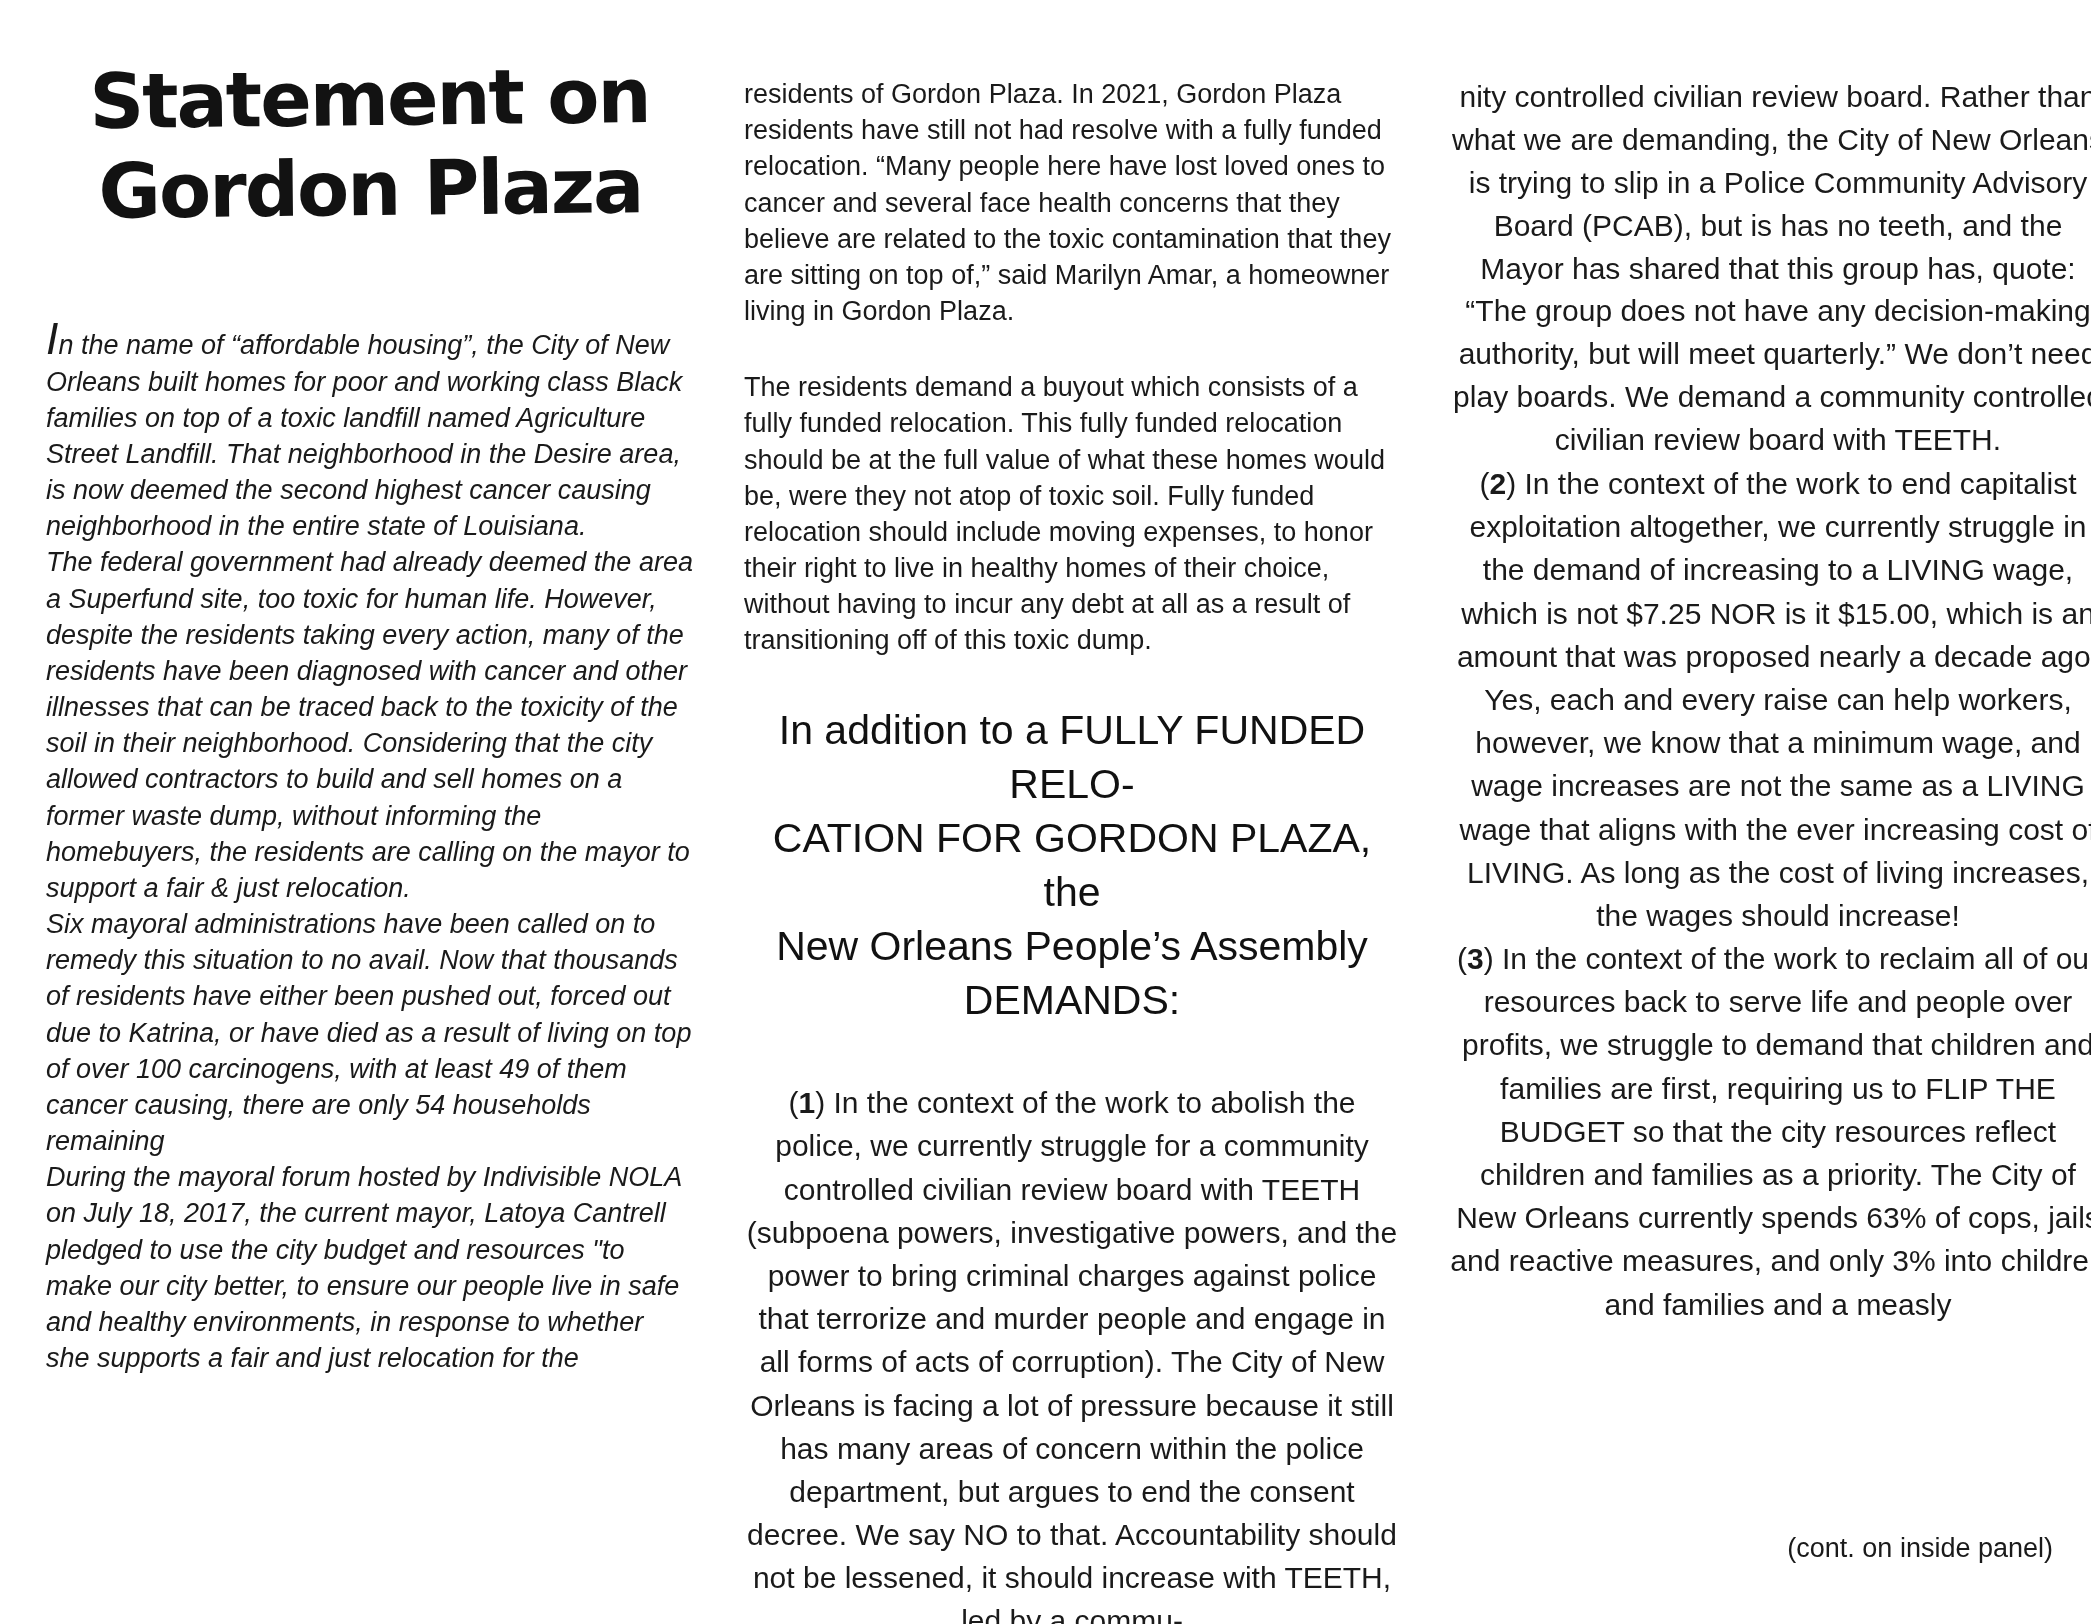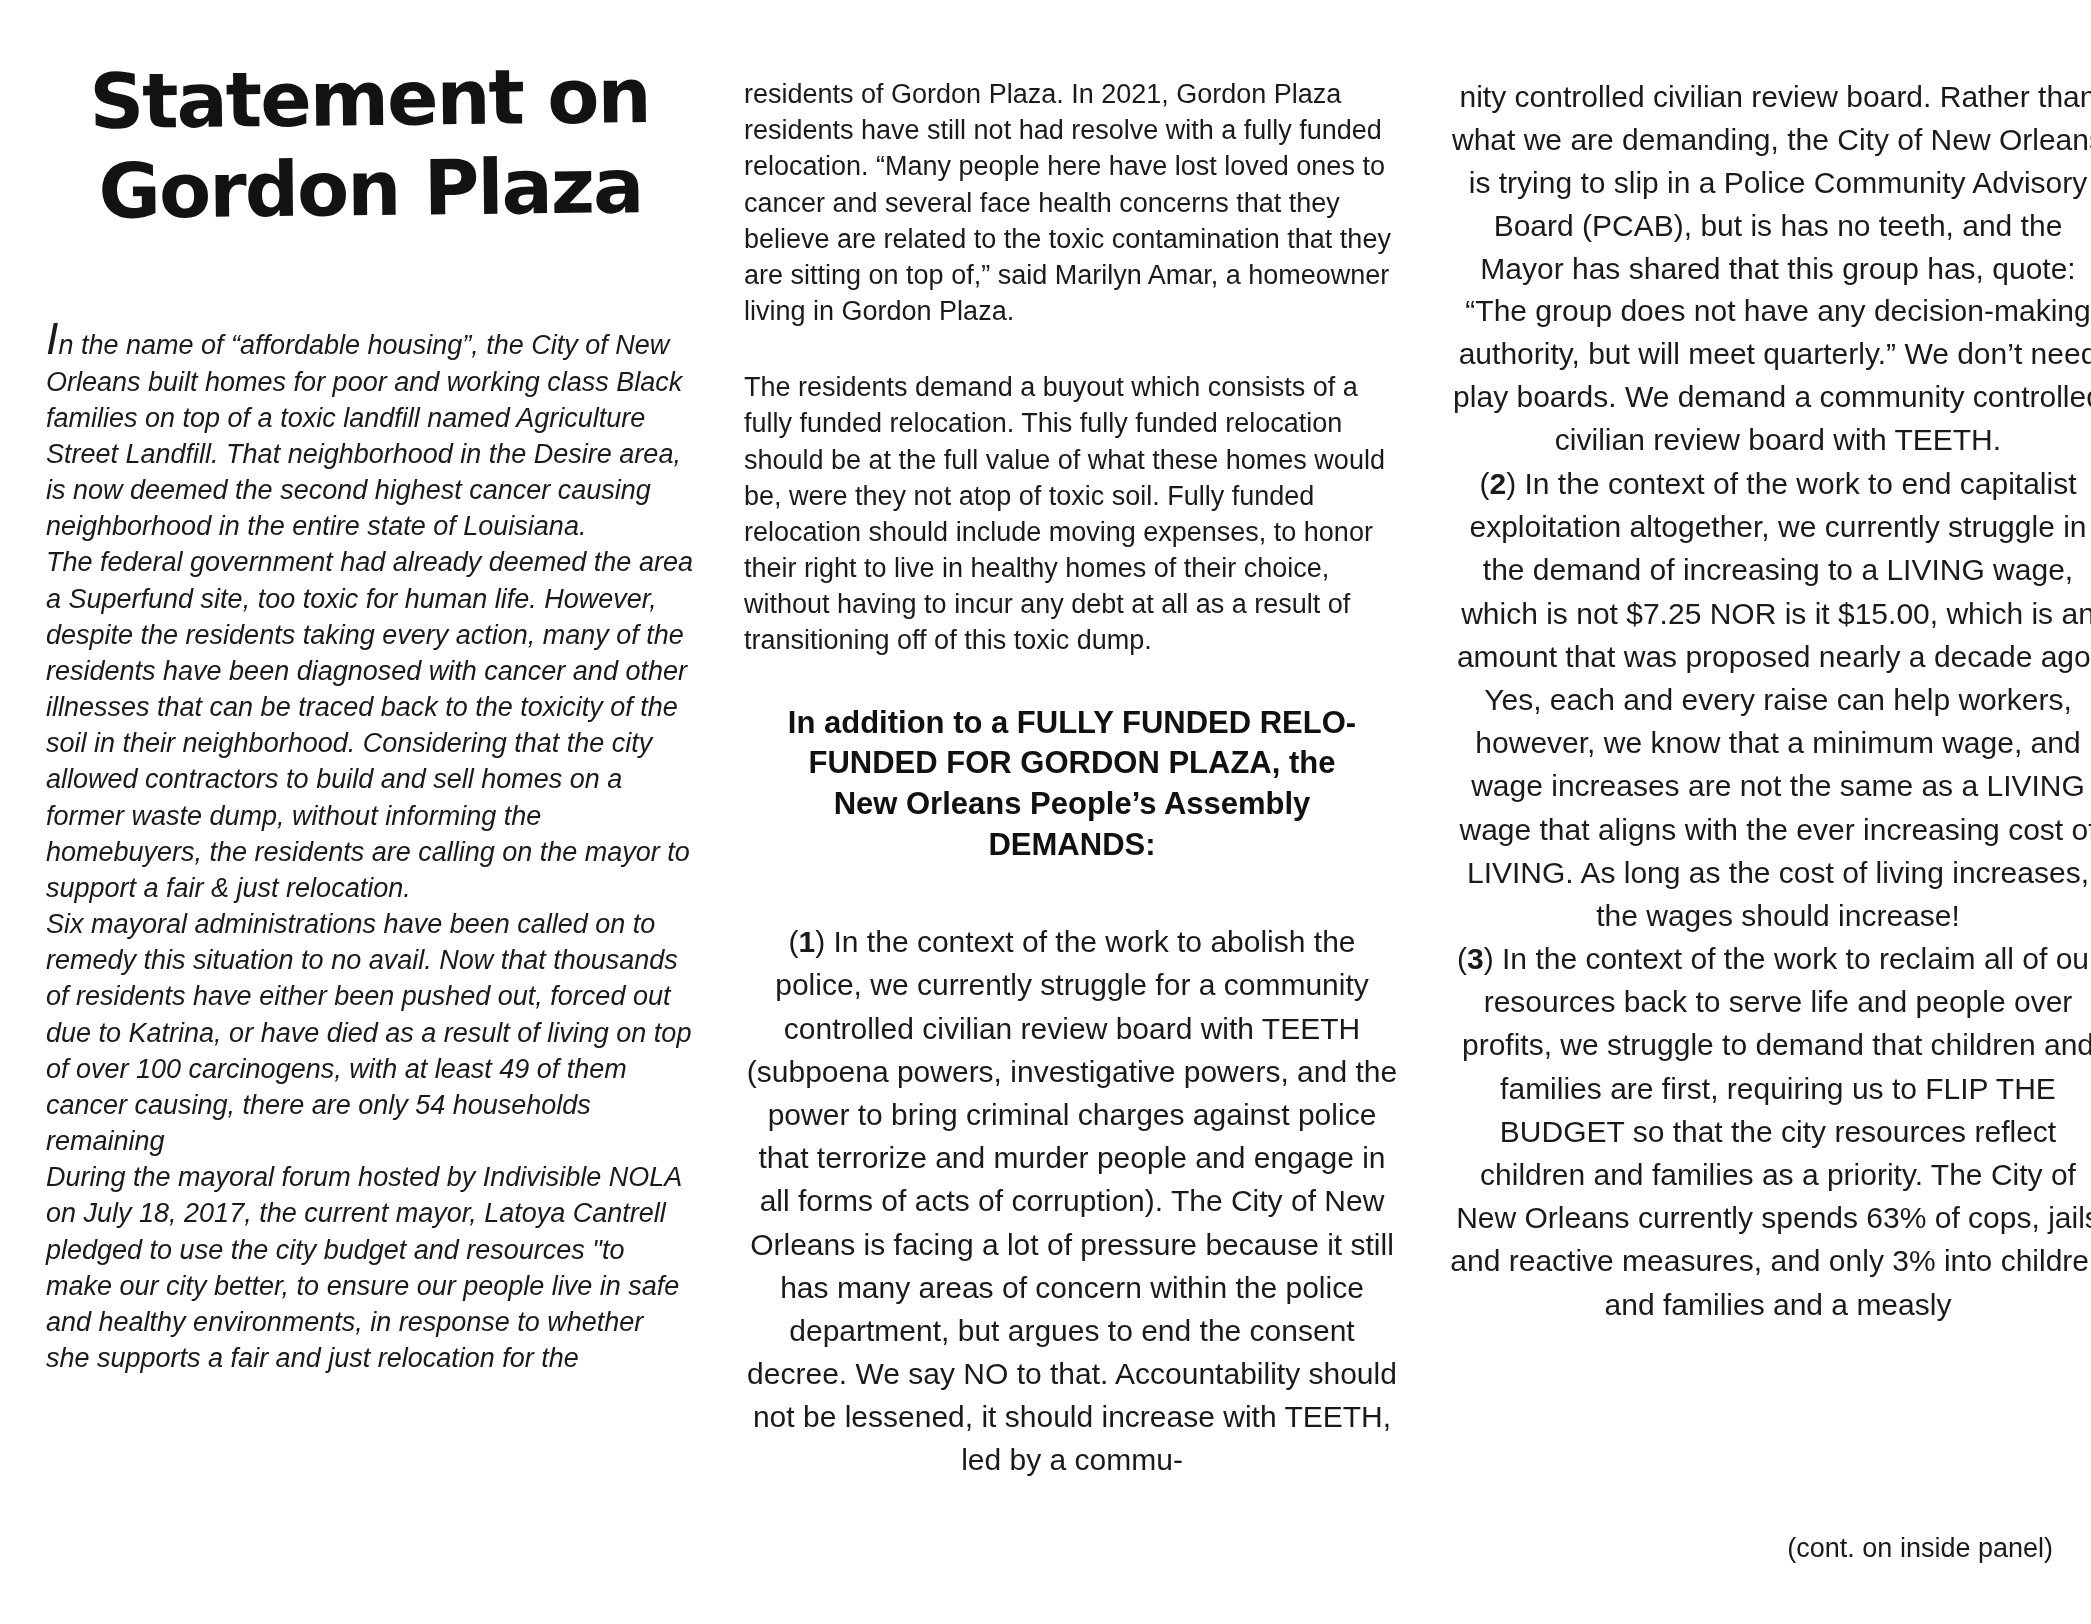--- a/index.html
+++ b/index.html
@@ -47,22 +47,22 @@
   
   .col-mid {
     width: 656px;
     padding-top: 48px;
     font-size: 27px;
     line-height: 1.34;
   }
   .col-mid p.body { margin: 0 0 40px 0; }
   .mid-heading {
     margin: 44px 0 54px;
-    font-weight: bold;
-    font-size: 31px;
+    font-weight: normal;
+    font-size: 41px;
     line-height: 1.32;
     text-align: center;
     color: #111111;
   }
   .demand {
     text-align: center;
     font-size: 30px;
     line-height: 1.44;
   }
   .demand .num { font-weight: bold; }
@@ -101,21 +101,21 @@
       <p>Six mayoral administrations have been called on to remedy this situation to no avail. Now that thousands of residents have either been pushed out, forced out due to Katrina, or have died as a result of living on top of over 100 carcinogens, with at least 49 of them cancer causing, there are only 54 households remaining</p>
       <p>During the mayoral forum hosted by Indivisible NOLA on July 18, 2017, the current mayor, Latoya Cantrell pledged to use the city budget and resources "to make our city better, to ensure our people live in safe and healthy environments, in response to whether she supports a fair and just relocation for the</p>
     </div>
   </div>
 
   <div class="col col-mid">
     <p class="body">residents of Gordon Plaza. In 2021, Gordon Plaza residents have still not had resolve with a fully funded relocation. “Many people here have lost loved ones to cancer and several face health concerns that they believe are related to the toxic contamination that they are sitting on top of,” said Marilyn Amar, a homeowner living in Gordon Plaza.</p>
     <p class="body">The residents demand a buyout which consists of a fully funded relocation. This fully funded relocation should be at the full value of what these homes would be, were they not atop of toxic soil. Fully funded relocation should include moving expenses, to honor their right to live in healthy homes of their choice, without having to incur any debt at all as a result of transitioning off of this toxic dump.</p>
     <div class="mid-heading">
       <div>In addition to a FULLY FUNDED RELO-</div>
-      <div>FUNDED FOR GORDON PLAZA, the</div>
+      <div>CATION FOR GORDON PLAZA, the</div>
       <div>New Orleans People’s Assembly</div>
       <div>DEMANDS:</div>
     </div>
     <p class="demand"><span>(</span><span class="num">1</span><span>) </span><span>In the context of the work to abolish the police, we currently struggle for a community controlled civilian review board with TEETH (subpoena powers, investigative powers, and the power to bring criminal charges against police that terrorize and murder people and engage in all forms of acts of corruption). The City of New Orleans is facing a lot of pressure because it still has many areas of concern within the police department, but argues to end the consent decree. We say NO to that. Accountability should not be lessened, it should increase with TEETH, led by a commu-</span></p>
   </div>
 
   <div class="col col-right">
     <p>nity controlled civilian review board. Rather than what we are demanding, the City of New Orleans is trying to slip in a Police Community Advisory Board (PCAB), but is has no teeth, and the Mayor has shared that this group has, quote: “The group does not have any decision-making authority, but will meet quarterly.” We don’t need play boards. We demand a community controlled civilian review board with TEETH.</p>
     <p class="demand"><span>(</span><span class="num">2</span><span>) </span><span>In the context of the work to end capitalist exploitation altogether, we currently struggle in the demand of increasing to a LIVING wage, which is not $7.25 NOR is it $15.00, which is an amount that was proposed nearly a decade ago. Yes, each and every raise can help workers, however, we know that a minimum wage, and wage increases are not the same as a LIVING wage that aligns with the ever increasing cost of LIVING. As long as the cost of living increases, the wages should increase!</span></p>
     <p class="demand"><span>(</span><span class="num">3</span><span>) </span><span>In the context of the work to reclaim all of our resources back to serve life and people over profits, we struggle to demand that children and families are first, requiring us to FLIP THE BUDGET so that the city resources reflect children and families as a priority. The City of New Orleans currently spends 63% of cops, jails and reactive measures, and only 3% into children and families and a measly</span></p>

